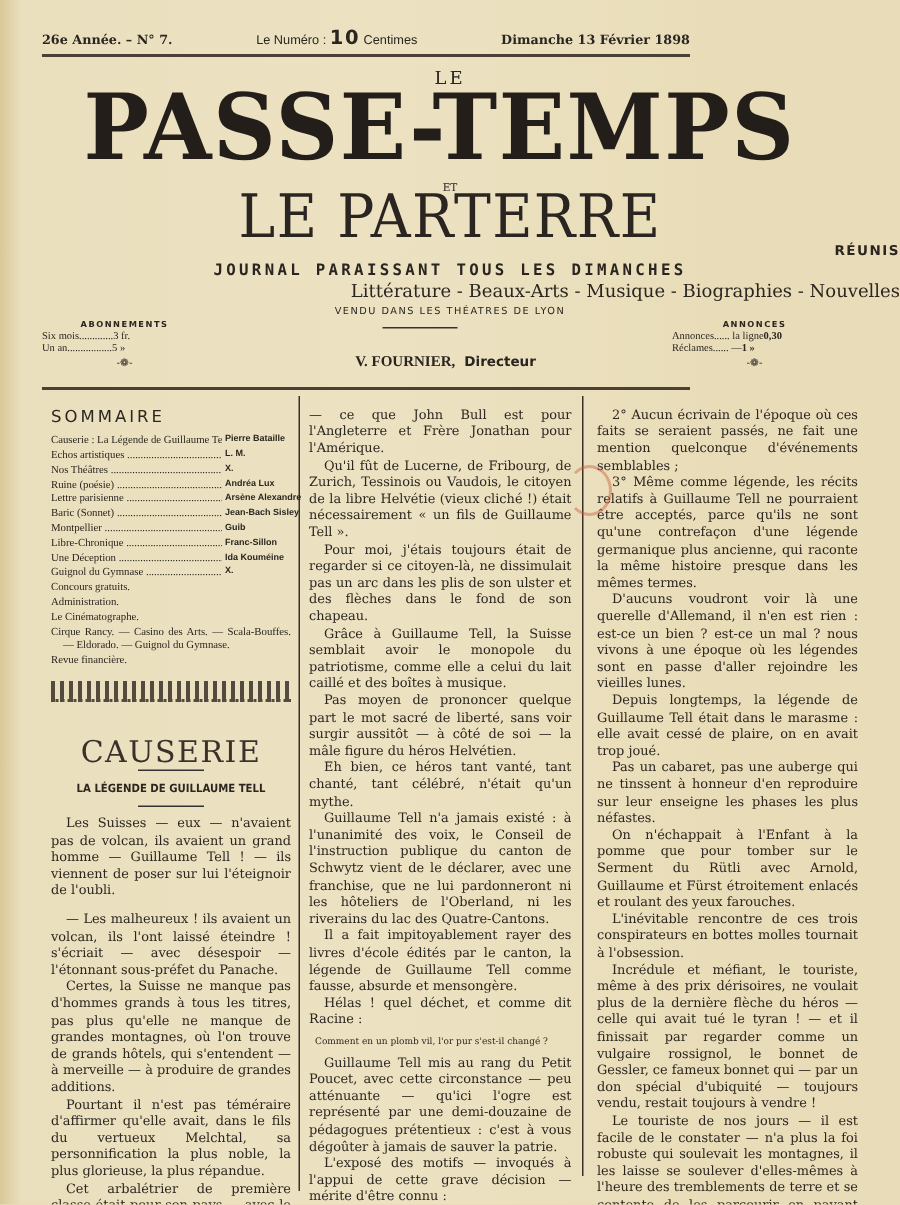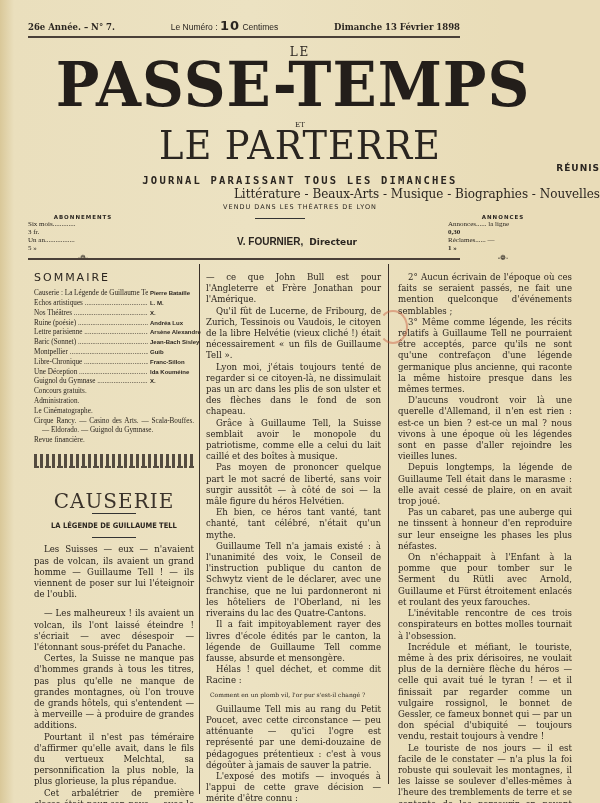--- a/index.html
+++ b/index.html
@@ -37,21 +37,21 @@
     position: absolute; top: 125px; left: 0; width: 600px; text-align: center;
     font-family: "DejaVu Serif", serif; font-size: 40px; line-height: 1; letter-spacing: 1px;
     transform: scaleX(0.92);
   }
   .reunis { position: absolute; top: 163px; left: 0; width: 600px; text-align: right; font-family: "DejaVu Sans", sans-serif; font-weight: bold; font-size: 9px; letter-spacing: 1px; }
   .journal { position: absolute; top: 174px; left: 0; width: 600px; text-align: center; font-family: "DejaVu Sans Mono", monospace; font-weight: bold; font-size: 10.5px; letter-spacing: 2.2px; }
   .litt { position: absolute; top: 187px; left: 0; width: 600px; text-align: right; font-family: "DejaVu Serif", serif; font-size: 12px; }
   .vendu { position: absolute; top: 203px; left: 0; width: 600px; text-align: center; font-family: "DejaVu Sans", sans-serif; font-size: 6.5px; letter-spacing: 1px; }
   .abonn { position: absolute; top: 214px; left: 28px; width: 110px; font-size: 6.5px; }
   .abonn .ttl { text-align: center; font-family: "DejaVu Sans", sans-serif; font-weight: bold; font-size: 5.5px; letter-spacing: 1px; }
-  .abonn .row, .annon .row { display: flex; justify-content: flex-start; font-family: "Liberation Serif", serif; font-size: 7px; line-height: 8px; flex-direction: column; }
+  .abonn .row, .annon .row { display: flex; justify-content: flex-start; font-family: "Liberation Serif", serif; font-size: 7px; line-height: 8px; }
   .orn { text-align: center; font-size: 7px; margin-top: 2px; }
   .redac { position: absolute; top: 220px; left: 142px; width: 310px; text-align: center; font-family: "Liberation Serif", serif; font-size: 11.5px; white-space: nowrap; }
   .redac .addr { font-size: 13px; }
   .redac-line { position: absolute; top: 218px; left: 255px; width: 50px; border-top: 1px solid #333; }
   .fournier { position: absolute; top: 236px; left: 142px; width: 310px; text-align: center; font-family: "DejaVu Sans Mono", monospace; font-weight: bold; font-size: 10px; }
   .fournier span { font-family: "DejaVu Sans", sans-serif; font-weight: bold; font-size: 9px; }
   .annon { position: absolute; top: 214px; left: 448px; width: 110px; font-size: 6.5px; }
   .annon .ttl { text-align: center; font-family: "DejaVu Sans", sans-serif; font-weight: bold; font-size: 5.5px; letter-spacing: 1px; }
   .col {
     position: absolute; top: 268px; font-family: "DejaVu Serif", serif; font-size: 8.6px; line-height: 11.2px;
@@ -107,21 +107,21 @@
       </div>
     <div class="row">
         <span>Un an.................</span>
         <span>5 »</span>
       </div>
     <div class="orn">-❁-</div>
   </div>
 
   <div class="redac-line"></div>
   <div class="fournier">
-    <span style="font-family:Liberation Sans, sans-serif;font-size:10px">V. FOURNIER,</span> <span>Directeur</span>
+    <span style="font-family:Liberation Serif, serif;font-size:10px">V. FOURNIER,</span> <span>Directeur</span>
   </div>
 
   <div class="annon">
     <div class="ttl">ANNONCES</div>
     <div class="row">
         <span>Annonces...... la ligne</span>
         <b>0,30</b>
       </div>
     <div class="row">
         <span>Réclames...... —</span>
@@ -192,21 +192,21 @@
     <p>Les Suisses — eux — n'avaient pas de volcan, ils avaient un grand homme — Guillaume Tell ! — ils viennent de poser sur lui l'éteignoir de l'oubli.</p>
     <p style="margin-top:8px">— Les malheureux ! ils avaient un volcan, ils l'ont laissé éteindre ! s'écriait — avec désespoir — l'étonnant sous-préfet du Panache.</p>
     <p>Certes, la Suisse ne manque pas d'hommes grands à tous les titres, pas plus qu'elle ne manque de grandes montagnes, où l'on trouve de grands hôtels, qui s'entendent — à merveille — à produire de grandes additions.</p>
     <p>Pourtant il n'est pas téméraire d'affirmer qu'elle avait, dans le fils du vertueux Melchtal, sa personnification la plus noble, la plus glorieuse, la plus répandue.</p>
     <p>Cet arbalétrier de première classe était pour son pays — avec le ridicule en moins</p>
   </div>
 
   <div class="col col2">
     <p class="noind">— ce que John Bull est pour l'Angleterre et Frère Jonathan pour l'Amérique.</p>
     <p>Qu'il fût de Lucerne, de Fribourg, de Zurich, Tessinois ou Vaudois, le citoyen de la libre Helvétie (vieux cliché !) était nécessairement « un fils de Guillaume Tell ».</p>
-    <p>Lyon moi, j'étais toujours tenté de regarder si ce citoyen-là, ne dissimulait pas un arc dans les plis de son ulster et des flèches dans le fond de son chapeau.</p>
+    <p>Pour moi, j'étais toujours était de regarder si ce citoyen-là, ne dissimulait pas un arc dans les plis de son ulster et des flèches dans le fond de son chapeau.</p>
     <p>Grâce à Guillaume Tell, la Suisse semblait avoir le monopole du patriotisme, comme elle a celui du lait caillé et des boîtes à musique.</p>
     <p>Pas moyen de prononcer quelque part le mot sacré de liberté, sans voir surgir aussitôt — à côté de soi — la mâle figure du héros Helvétien.</p>
     <p>Eh bien, ce héros tant vanté, tant chanté, tant célébré, n'était qu'un mythe.</p>
     <p>Guillaume Tell n'a jamais existé : à l'unanimité des voix, le Conseil de l'instruction publique du canton de Schwytz vient de le déclarer, avec une franchise, que ne lui pardonneront ni les hôteliers de l'Oberland, ni les riverains du lac des Quatre-Cantons.</p>
     <p>Il a fait impitoyablement rayer des livres d'école édités par le canton, la légende de Guillaume Tell comme fausse, absurde et mensongère.</p>
     <p>Hélas ! quel déchet, et comme dit Racine :</p>
     <p class="quote">Comment en un plomb vil, l'or pur s'est-il changé ?</p>
     <p>Guillaume Tell mis au rang du Petit Poucet, avec cette circonstance — peu atténuante — qu'ici l'ogre est représenté par une demi-douzaine de pédagogues prétentieux : c'est à vous dégoûter à jamais de sauver la patrie.</p>
     <p>L'exposé des motifs — invoqués à l'appui de cette grave décision — mérite d'être connu :</p>
 

